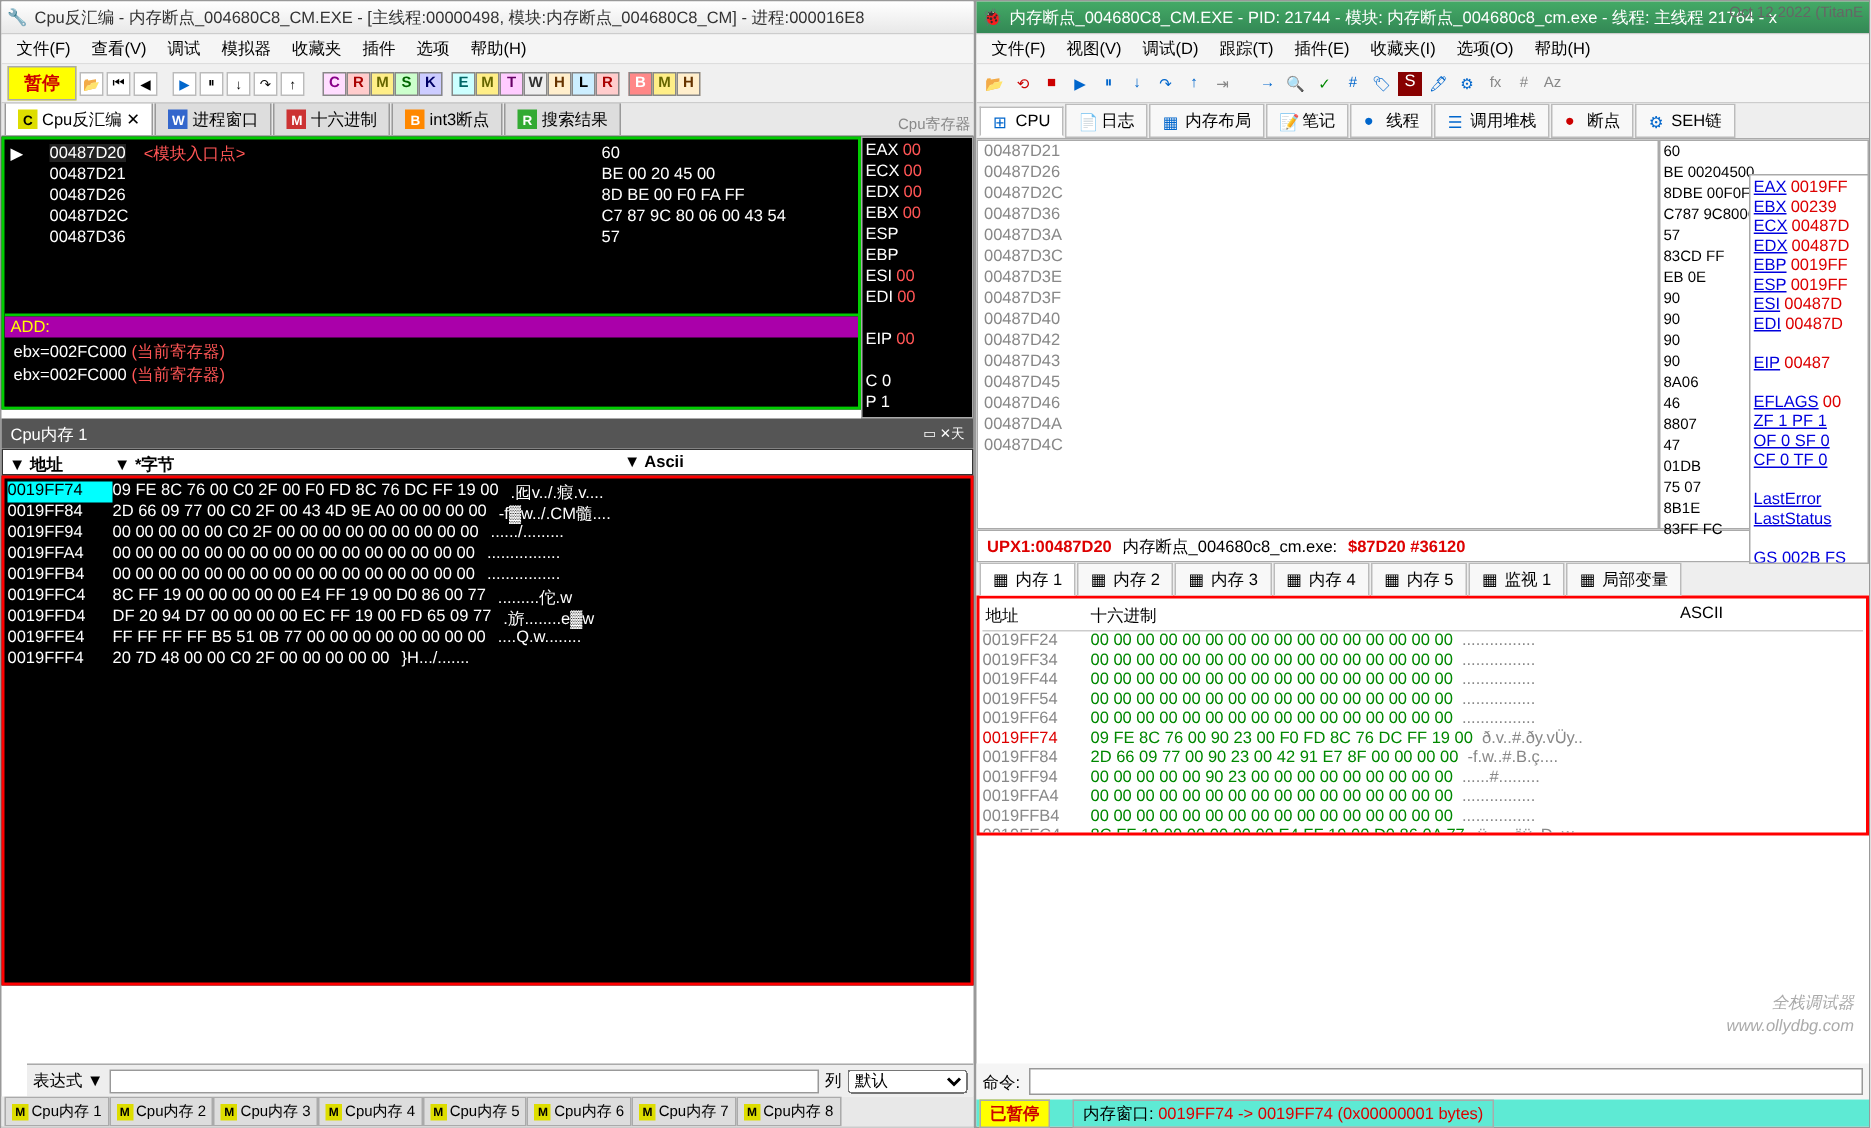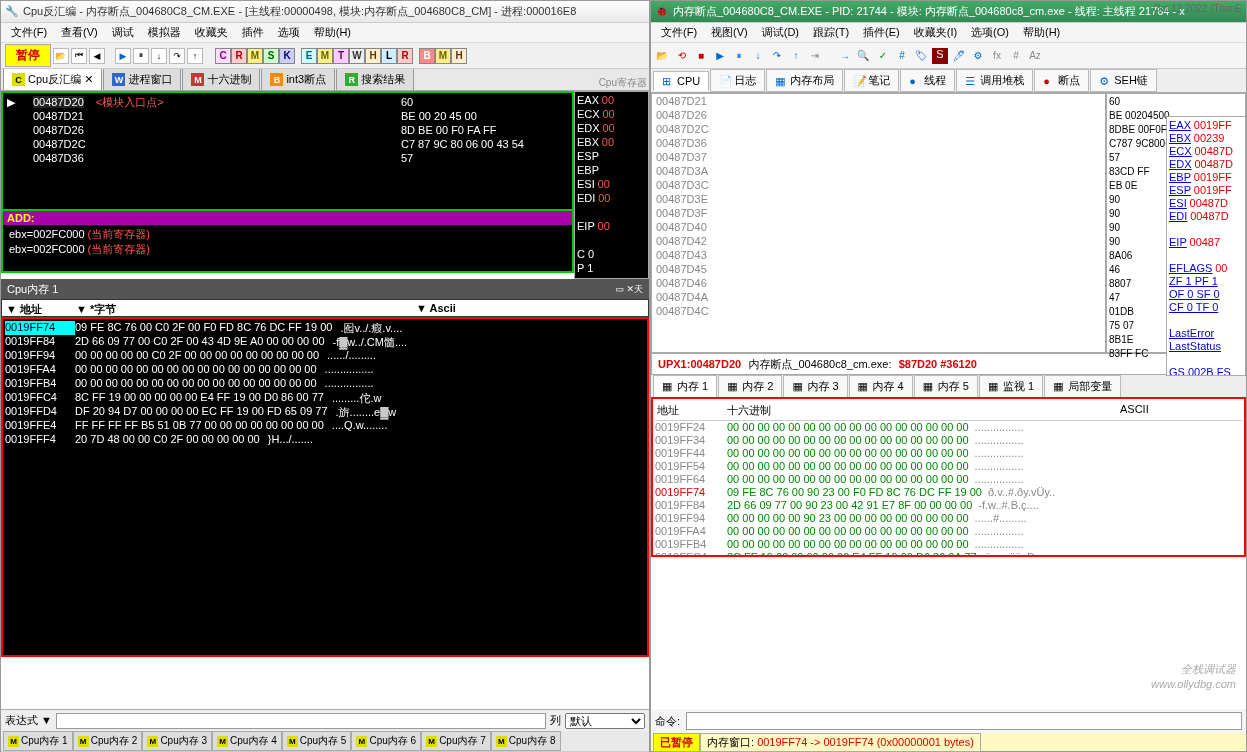--- a/index.html
+++ b/index.html
@@ -25,32 +25,32 @@
 .tab-sq{width:13px;height:13px;display:inline-flex;align-items:center;justify-content:center;font-size:9px;font-weight:bold;color:#fff}
 .sq-y{background:#dd0;color:#000}.sq-b{background:#36c}.sq-r{background:#c33}.sq-o{background:#f80}.sq-g{background:#3a3}
 .disasm-pane{height:182px;border:2px solid #0c0;background:#000;display:flex;flex-direction:column;overflow:hidden}
 .disasm-top{flex:1;color:#fff;padding:2px 4px;overflow:hidden}
 .disasm-row{display:flex;gap:12px;height:14px;align-items:center;white-space:nowrap}
 .arrow-col{width:14px;color:#fff}
 .addr{color:#fff}.addr.hl{background:#222}
 .entry-txt{color:#f55}
 .hex-col{color:#fff;margin-left:40px}
 .info-pane{height:62px;background:#000;color:#fff;padding:2px 6px;border-top:2px solid #0c0}
-.info-pane .add-line{background:#a0a;color:#ff0;font-weight:bold;padding:1px 4px;margin:-2px -6px 2px -6px}
+.info-pane .add-line{background:#a0a;color:#ff0;font-weight:normal;padding:1px 4px;margin:-2px -6px 2px -6px}
 .info-pane .reg-line{color:#fff}
 .info-pane .reg-cmt{color:#f55}
 .mem-header{height:20px;background:#555;color:#fff;padding:3px 6px;font-size:11px;display:flex;justify-content:space-between;align-items:center}
 .mem-cols{height:18px;background:#fff;border:1px solid #333;display:flex;padding:2px 4px}
 .mem-cols span{font-weight:bold;font-size:11px}
 .mem-dump{background:#000;color:#fff;padding:2px;height:340px;border:2px solid #f00;overflow:hidden}
 .dump-row{display:flex;height:14px;white-space:nowrap}
 .dump-addr{width:70px;color:#fff}.dump-addr.sel{background:#0ff;color:#000}
 .dump-hex{color:#fff;letter-spacing:0}
 .dump-ascii{color:#fff;margin-left:8px}
-.bottom-bar{position:absolute;bottom:20px;left:0;right:0;height:22px;background:#eee;border-top:1px solid #aaa;display:flex;align-items:center;padding:0 4px;gap:4px}
+.bottom-bar{position:absolute;bottom:20px;left:17px;right:0;height:22px;background:#eee;border-top:1px solid #aaa;display:flex;align-items:center;padding:0 4px;gap:4px}
 .bottom-tabs{position:absolute;bottom:0;left:0;right:0;height:20px;background:#e8e8e8;display:flex;align-items:center;padding:0 2px;overflow:hidden}
 .btab{padding:2px 4px;background:#ddd;border:1px solid #aaa;font-size:10px;display:flex;align-items:center;gap:2px;white-space:nowrap}
 .btab .sq{width:11px;height:11px;background:#dd0;color:#000;font-size:8px;font-weight:bold;display:inline-flex;align-items:center;justify-content:center}
 .expr-input{flex:1;height:16px;border:1px solid #999;background:#fff}
 .status-line{position:absolute;bottom:0;left:0;right:0;height:18px;background:#f8f8f8;border-top:1px solid #ccc;padding:2px 6px;font-size:10px;overflow:hidden;white-space:nowrap}
 
 .r-toolbar{height:26px;background:#f5f5f5;border-bottom:1px solid #ccc;display:flex;align-items:center;padding:0 4px;gap:3px;overflow:hidden}
 .r-ico{width:16px;height:16px;display:inline-flex;align-items:center;justify-content:center;font-size:10px;color:#06c}
 .r-ico.red{color:#c00}.r-ico.grn{color:#080}.r-ico.gry{color:#888}
 .r-tabbar{height:24px;background:#eee;border-bottom:1px solid #aaa;display:flex;align-items:center;padding:0 2px;overflow:hidden;gap:1px}
@@ -73,21 +73,21 @@
 .r-memtabs{height:22px;background:#eee;display:flex;align-items:center;padding:0 2px;gap:1px;overflow:hidden}
 .r-memdump{background:#fff;border:2px solid #f00;height:160px;overflow:hidden;padding:2px}
 .r-memdump-hdr{display:flex;font-size:11px;border-bottom:1px solid #ccc;padding:2px}
 .r-memdump-hdr span:first-child{width:70px}
 .r-mrow{display:flex;font-size:10px;height:13px;white-space:nowrap}
 .r-mrow .a{width:72px;color:#888}.r-mrow .a.cur{color:#d00}
 .r-mrow .h{color:#080;letter-spacing:0}
 .r-mrow .asc{color:#888;margin-left:6px}
 .r-bottom{position:absolute;bottom:18px;left:0;right:0;height:24px;background:#f5f5f5;display:flex;align-items:center;padding:0 4px;gap:6px}
 .r-cmd{flex:1;height:18px;border:1px solid #999;background:#fff}
-.r-status{position:absolute;bottom:0;left:0;right:0;height:18px;background:#fef9c3;display:flex;align-items:center;padding:0 2px;gap:0;font-size:10px}
+.r-status{position:absolute;bottom:0;left:0;right:0;height:18px;background:#5eead4;display:flex;align-items:center;padding:0 2px;gap:15px;font-size:10px}
 .r-stat-box{padding:1px 6px;border:1px solid #aaa}
 .r-stat-pause{background:#ff0;color:#c00;font-weight:bold}
 .watermark{position:absolute;right:10px;bottom:60px;font-size:16px;color:#aaa;font-style:italic;pointer-events:none;text-align:right;line-height:1.3}
 .datebox{position:absolute;right:4px;top:2px;font-size:10px;color:#666}
 </style>
 </head>
 <body>
 
 <div class="left-app">
   <div class="titlebar">
@@ -334,23 +334,20 @@
           <div class="r-drow">
             <span class="addr">00487D26</span>
           </div>
           <div class="r-drow">
             <span class="addr">00487D2C</span>
           </div>
           <div class="r-drow">
             <span class="addr">00487D36</span>
           </div>
           <div class="r-drow">
-            <span class="addr">00487D37</span>
-          </div>
-          <div class="r-drow">
             <span class="addr">00487D3A</span>
           </div>
           <div class="r-drow">
             <span class="addr">00487D3C</span>
           </div>
           <div class="r-drow">
             <span class="addr">00487D3E</span>
           </div>
           <div class="r-drow">
             <span class="addr">00487D3F</span>

